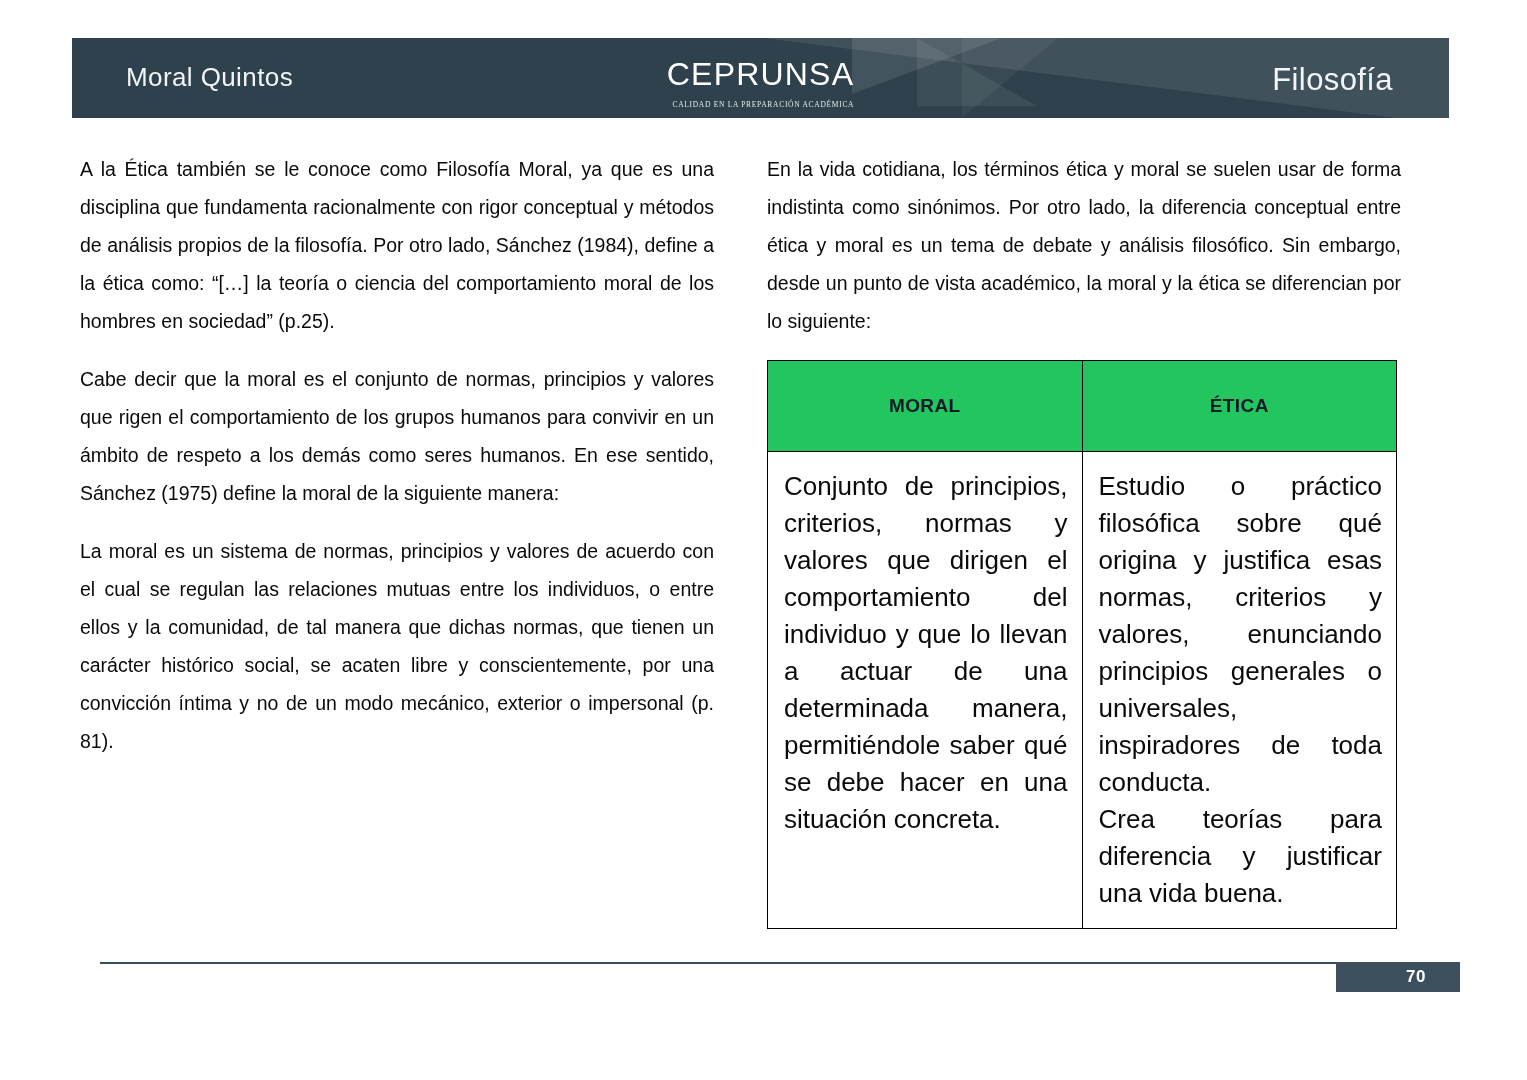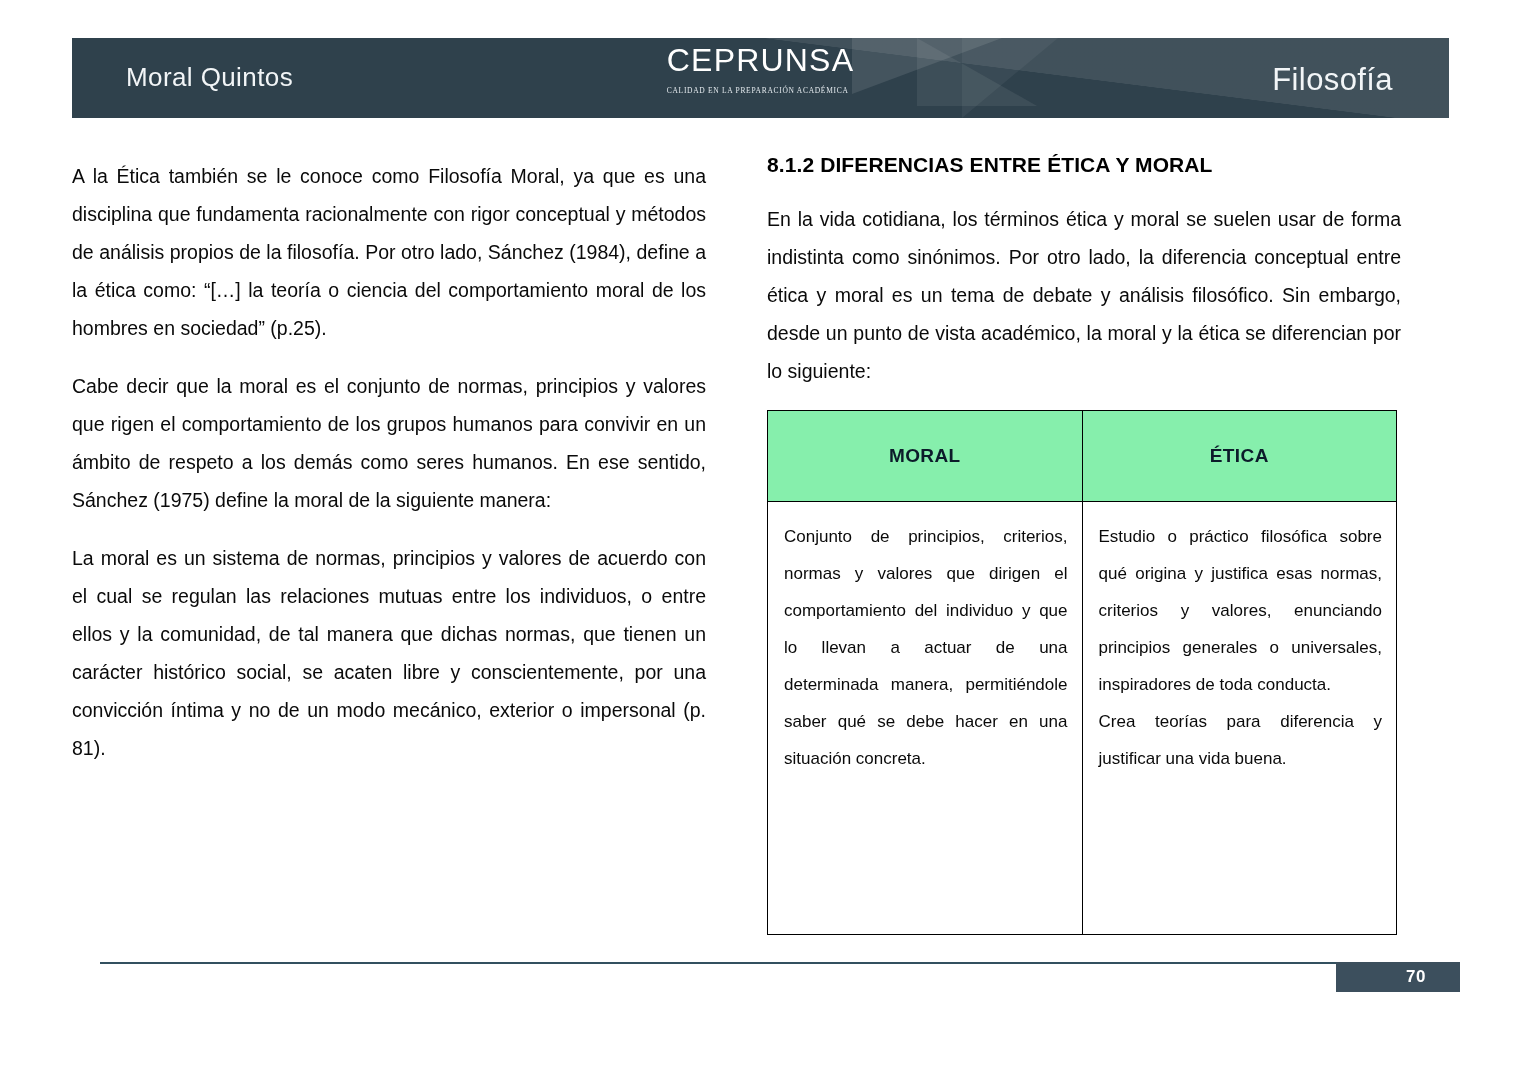--- a/index.html
+++ b/index.html
@@ -73,23 +73,23 @@
     font-size: 31px;
     font-weight: 300;
     color: #f2f5f7;
     letter-spacing: 0.4px;
     white-space: nowrap;
   }
 
   .hdr-logo {
     position: absolute;
     left: 50%;
-    top: 6px;
+    top: 20px;
     transform: translateX(-50%);
-    text-align: left;
+    text-align: right;
     white-space: nowrap;
   }
   .hdr-logo-main {
     font-size: 32px;
     font-weight: 400;
     color: #ffffff;
     letter-spacing: 1.2px;
     line-height: 1;
     display: block;
   }
@@ -107,24 +107,23 @@
   
   .content {
     position: absolute;
     left: 72px;
     top: 150px;
     width: 1340px;
     height: 770px;
   }
   .col-left {
     position: absolute;
-    left: 0;
+    left: 8px;
     top: 0;
     width: 634px;
-    margin-top: 7px;
   }
   .col-right {
     position: absolute;
     left: 695px;
     top: 0;
     width: 634px;
   }
 
   p.body-par {
     margin: 0 0 20px 0;
@@ -151,33 +150,33 @@
     border-collapse: collapse;
     width: 630px;
     table-layout: fixed;
   }
   .diff-table th,
   .diff-table td {
     border: 1.6px solid #000000;
     vertical-align: top;
   }
   .diff-table th {
-    background: #86efac;
+    background: #22c55e;
     height: 88px;
     text-align: center;
     vertical-align: middle;
     font-size: 19px;
     font-weight: bold;
     color: #0c1b2a;
     letter-spacing: 0.4px;
   }
   .diff-table td {
     padding: 16px 14px 16px 16px;
     height: 400px;
-    font-size: 17px;
+    font-size: 26px;
     line-height: 37px;
     text-align: justify;
     text-justify: inter-word;
     color: #0a0a0a;
   }
   .diff-table td p {
     margin: 0;
   }
   .diff-table td p + p {
     margin-top: 0px;
@@ -230,21 +229,20 @@
 
 <div class="content">
 
   <div class="col-left">
     <p class="body-par">A la Ética también se le conoce como Filosofía Moral, ya que es una disciplina que fundamenta racionalmente con rigor conceptual y métodos de análisis propios de la filosofía. Por otro lado, Sánchez (1984), define a la ética como: “[…] la teoría o ciencia del comportamiento moral de los hombres en sociedad” (p.25).</p>
     <p class="body-par">Cabe decir que la moral es el conjunto de normas, principios y valores que rigen el comportamiento de los grupos humanos para convivir en un ámbito de respeto a los demás como seres humanos. En ese sentido, Sánchez (1975) define la moral de la siguiente manera:</p>
     <p class="body-par">La moral es un sistema de normas, principios y valores de acuerdo con el cual se regulan las relaciones mutuas entre los individuos, o entre ellos y la comunidad, de tal manera que dichas normas, que tienen un carácter histórico social, se acaten libre y conscientemente, por una convicción íntima y no de un modo mecánico, exterior o impersonal (p. 81).</p>
   </div>
 
   <div class="col-right">
-    <h2 class="section-heading">8.1.2 DIFERENCIAS ENTRE ÉTICA Y MORAL</h2>
     <p class="body-par">En la vida cotidiana, los términos ética y moral se suelen usar de forma indistinta como sinónimos. Por otro lado, la diferencia conceptual entre ética y moral es un tema de debate y análisis filosófico. Sin embargo, desde un punto de vista académico, la moral y la ética se diferencian por lo siguiente:</p>
 
     <table class="diff-table">
       <thead>
         <tr>
           <th>MORAL</th>
           <th>ÉTICA</th>
         </tr>
       </thead>
       <tbody>

